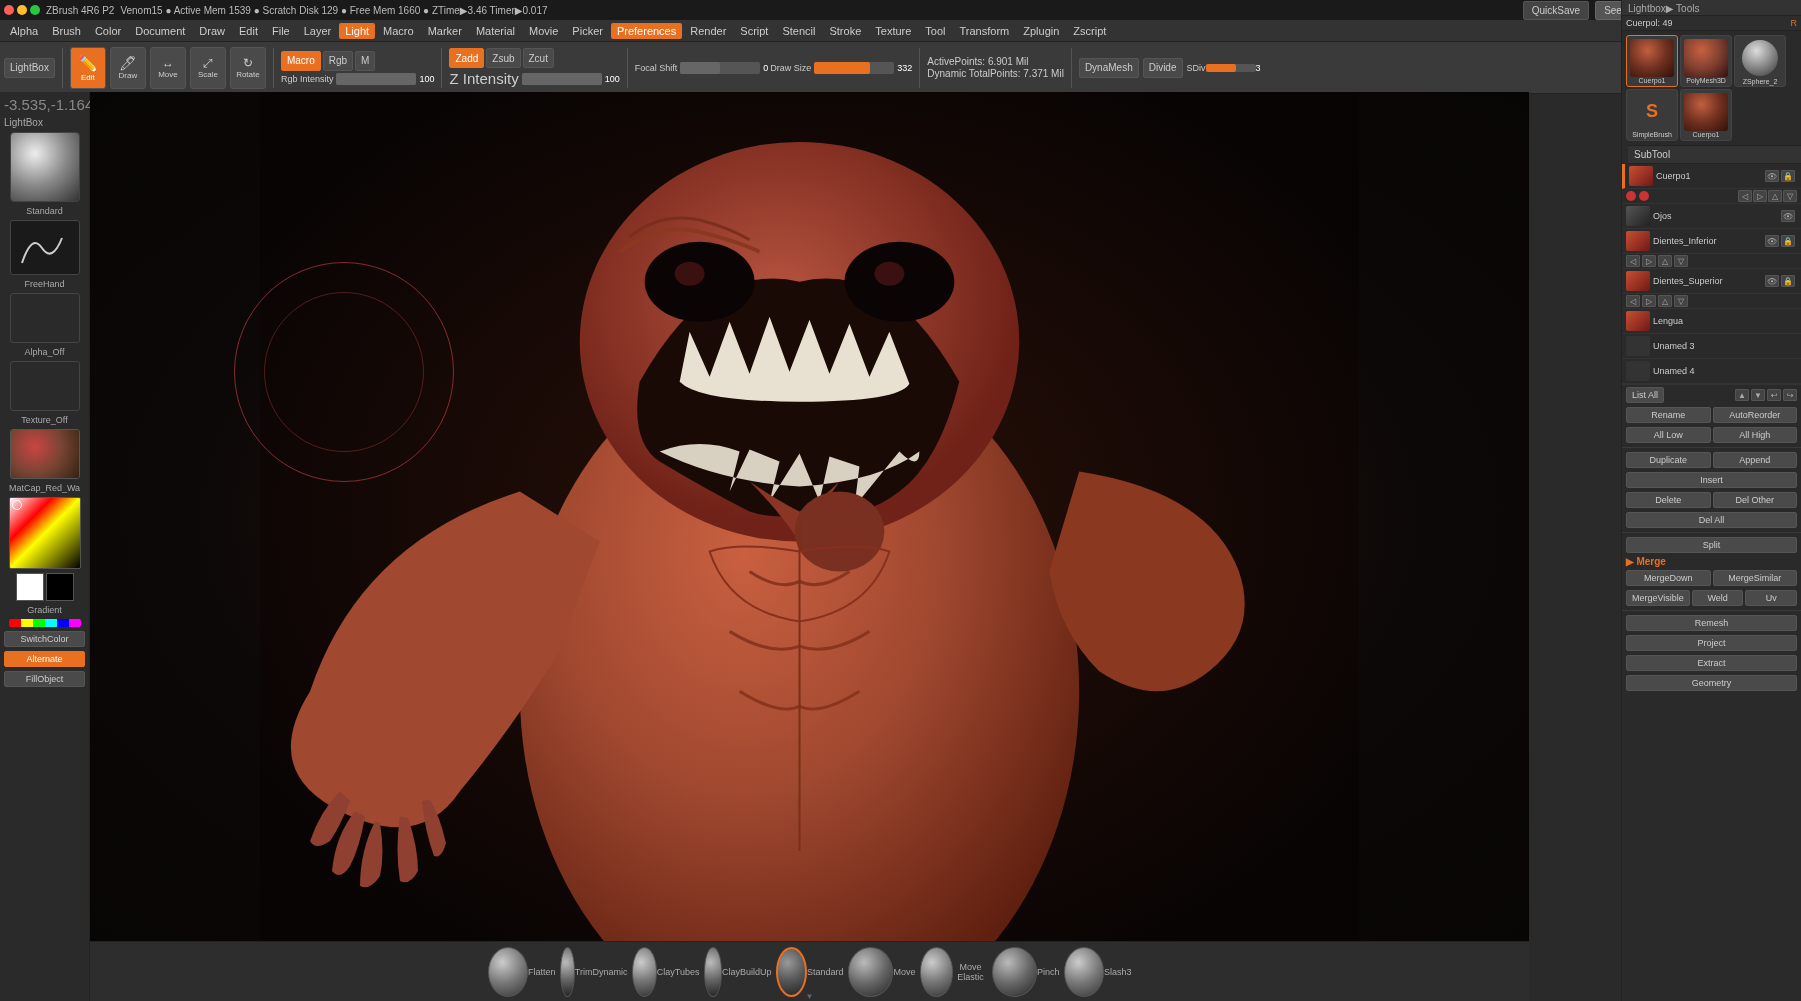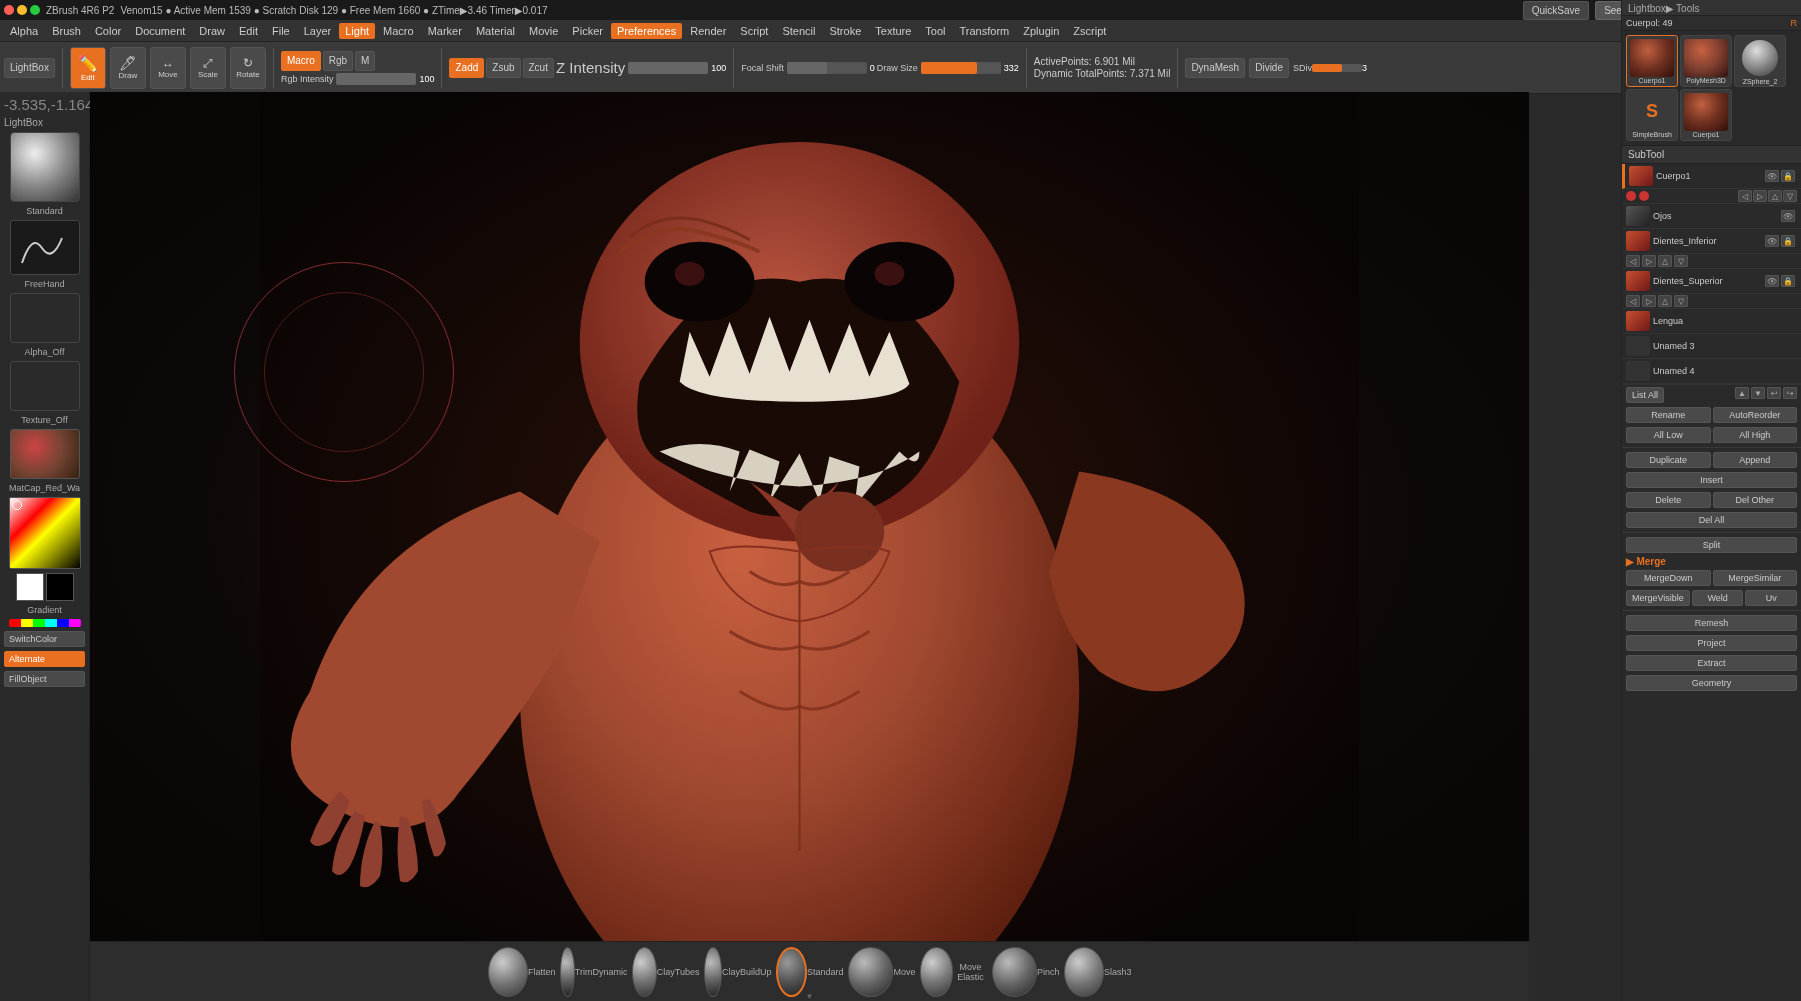--- a/index.html
+++ b/index.html
@@ -161,20 +161,21 @@
 
     .btn-small {
       padding: 2px 4px;
       background: #4a4a4a;
       border: 1px solid #555;
       color: #ccc;
       border-radius: 2px;
       cursor: pointer;
       font-size: 9px;
       width: 100%;
+      text-align: center;
     }
     .btn-orange {
       background: #e87020;
       color: #fff;
       border-color: #e87020;
     }
 
     
     #icon-toolbar {
       position: absolute;
@@ -242,20 +243,21 @@
     }
     .tool-thumb.active { border-color: #e87020; }
 
     .subtool-header {
       background: #333;
       padding: 3px 6px;
       font-size: 10px;
       color: #ccc;
       border-bottom: 1px solid #222;
       border-top: 1px solid #222;
+      margin-left: 6px;
     }
 
     .subtool-item {
       display: flex;
       align-items: center;
       padding: 2px 4px;
       border-bottom: 1px solid #333;
       cursor: pointer;
       gap: 3px;
     }
@@ -578,21 +580,21 @@
       <span style="font-size:9px;color:#ccc;">Rgb Intensity</span>
       <div class="slider-track">
         <div class="slider-fill" style="width:100%"></div>
       </div>
       <span style="font-size:9px;color:#fff;">100</span>
     </div>
   </div>
 
   <div class="divider-v"></div>
 
-  <div style="display:flex;gap:2px;">
+  <div style="display:flex;flex-direction:column;gap:2px;">
     <div style="display:flex;gap:2px;">
       <button class="toolbar-btn active">Zadd</button>
       <button class="toolbar-btn">Zsub</button>
       <button class="toolbar-btn">Zcut</button>
     </div>
     <div style="display:flex;align-items:center;gap:3px;">
       <span style="font-size:15px;color:#ccc;">Z Intensity</span>
       <div class="slider-track">
         <div class="slider-fill" style="width:100%"></div>
       </div>
@@ -892,21 +894,21 @@
   <div class="subtool-item">
     <div class="subtool-icon" style="background:#333;"></div>
     <span class="subtool-name">Unamed 3</span>
   </div>
 
   <div class="subtool-item">
     <div class="subtool-icon" style="background:#333;"></div>
     <span class="subtool-name">Unamed 4</span>
   </div>
 
-  <div style="display:flex;align-items:flex-start;padding:2px 4px;gap:2px;border-top:1px solid #333;">
+  <div style="display:flex;align-items:center;padding:2px 4px;gap:2px;border-top:1px solid #333;">
     <button class="right-action-btn">List  All</button>
     <div style="margin-left:auto;display:flex;gap:2px;">
       <div class="stg-btn">▲</div>
       <div class="stg-btn">▼</div>
       <div class="stg-btn">↩</div>
       <div class="stg-btn">↪</div>
     </div>
   </div>
 
   <div class="right-action-row">

